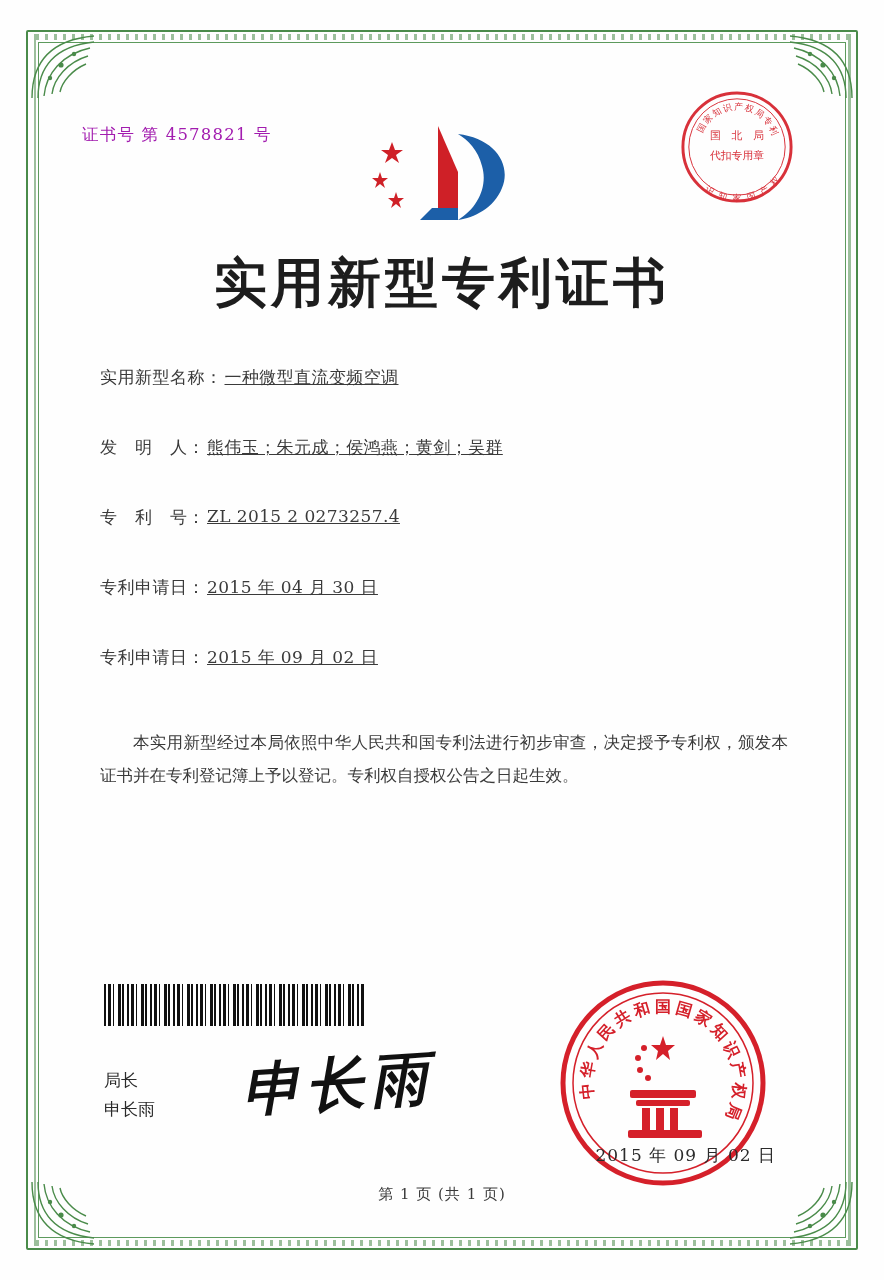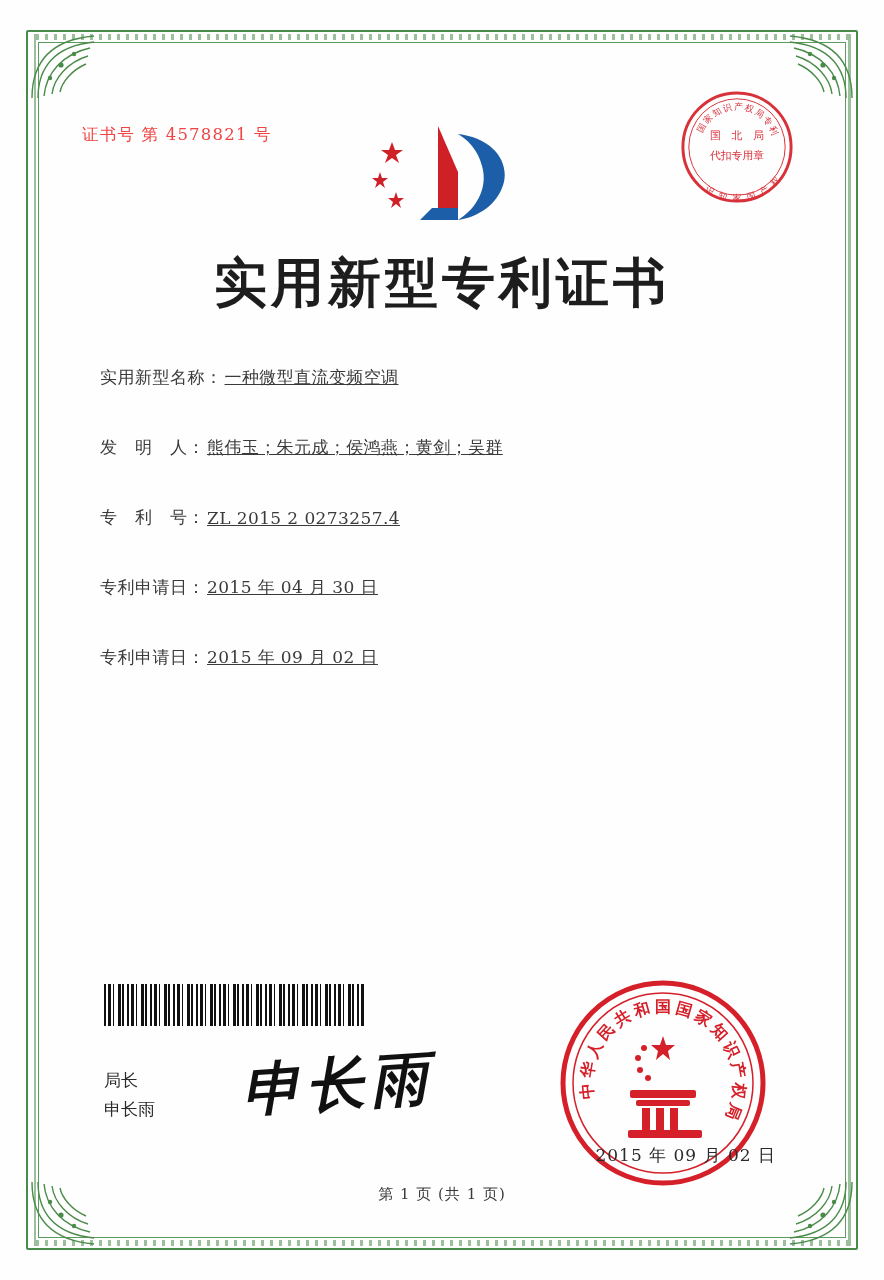--- a/index.html
+++ b/index.html
@@ -78,21 +78,21 @@
     right: 64px;
     bottom: 66px;
   }
 
   .reg-no {
     position: absolute;
     left: 18px;
     top: 58px;
     font-size: 16.5px;
     letter-spacing: 1.2px;
-    color: #ef4444;
+    color: #a21caf;
     font-family: "DejaVu Serif", "Liberation Serif", serif;
   }
 
   
   .logo {
     position: absolute;
     left: 50%;
     top: 50px;
     transform: translateX(-50%);
     width: 160px;
@@ -123,21 +123,21 @@
   }
 
   .fields {
     position: absolute;
     left: 36px;
     right: 30px;
     top: 300px;
   }
   .field-row {
     display: flex;
-    align-items: center;
+    align-items: flex-start;
     margin-bottom: 47px;
     font-size: 17px;
     color: #3a3a3a;
     font-family: "DejaVu Serif", "Liberation Serif", serif;
   }
   .field-label {
     white-space: pre;
     letter-spacing: 0.5px;
   }
   .field-value {
@@ -367,20 +367,21 @@
         <span class="field-label">专利申请日：</span>
         <span class="field-value">2015 年 04 月 30 日</span>
       </div>
       <div class="field-row">
         <span class="field-label">专利申请日：</span>
         <span class="field-value">2015 年 09 月 02 日</span>
       </div>
     </div>
 
     <div class="paragraphs">
+      <p class="para">本实用新型经过本局依照中华人民共和国专利法进行初步审查，决定授予专利权，颁发本证书并在专利登记簿上予以登记。专利权自授权公告之日起生效。</p>
     </div>
 
     <div class="barcode">
       <div class="bars"></div>
     </div>
 
     <div class="signature-block">
       <div>局长</div>
       <div>申长雨</div>
     </div>

